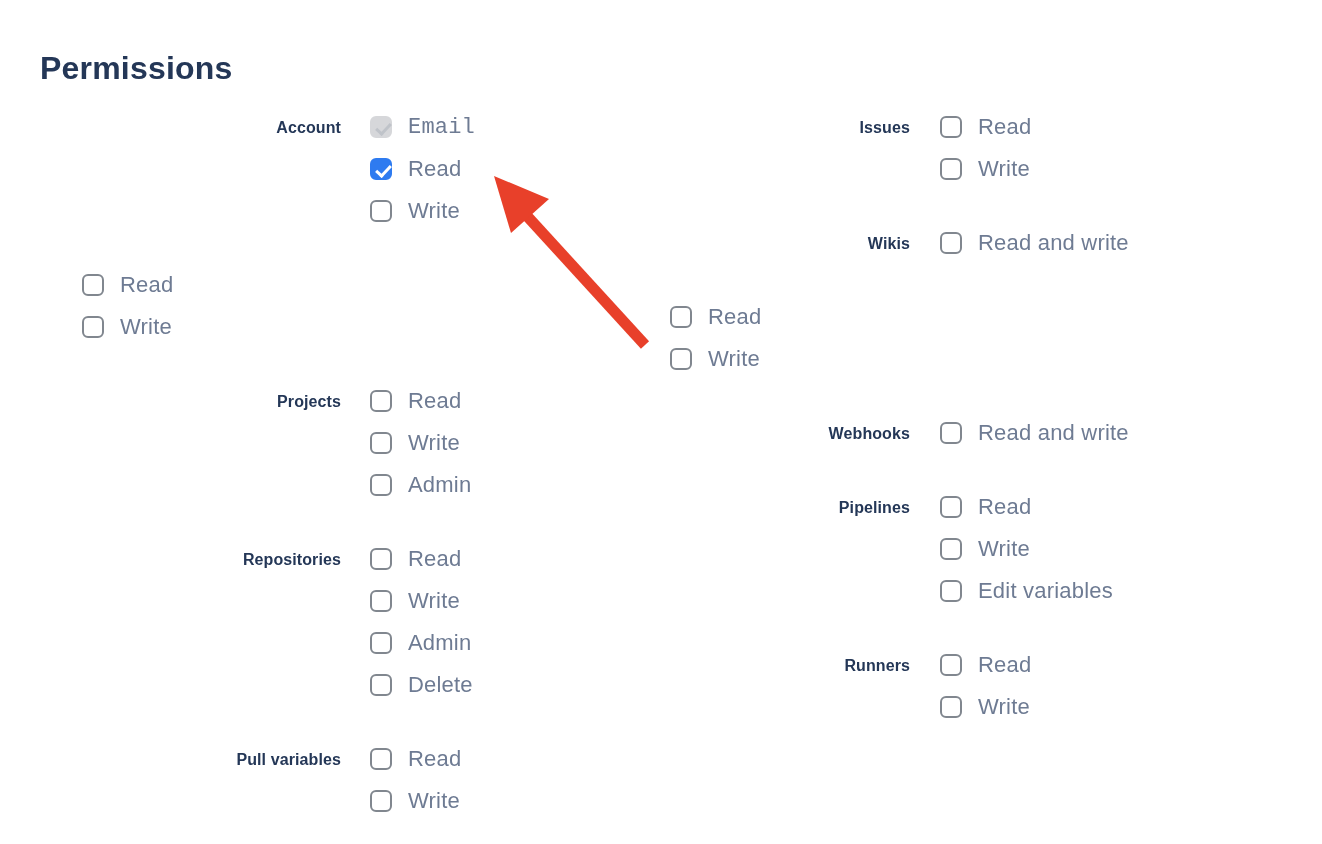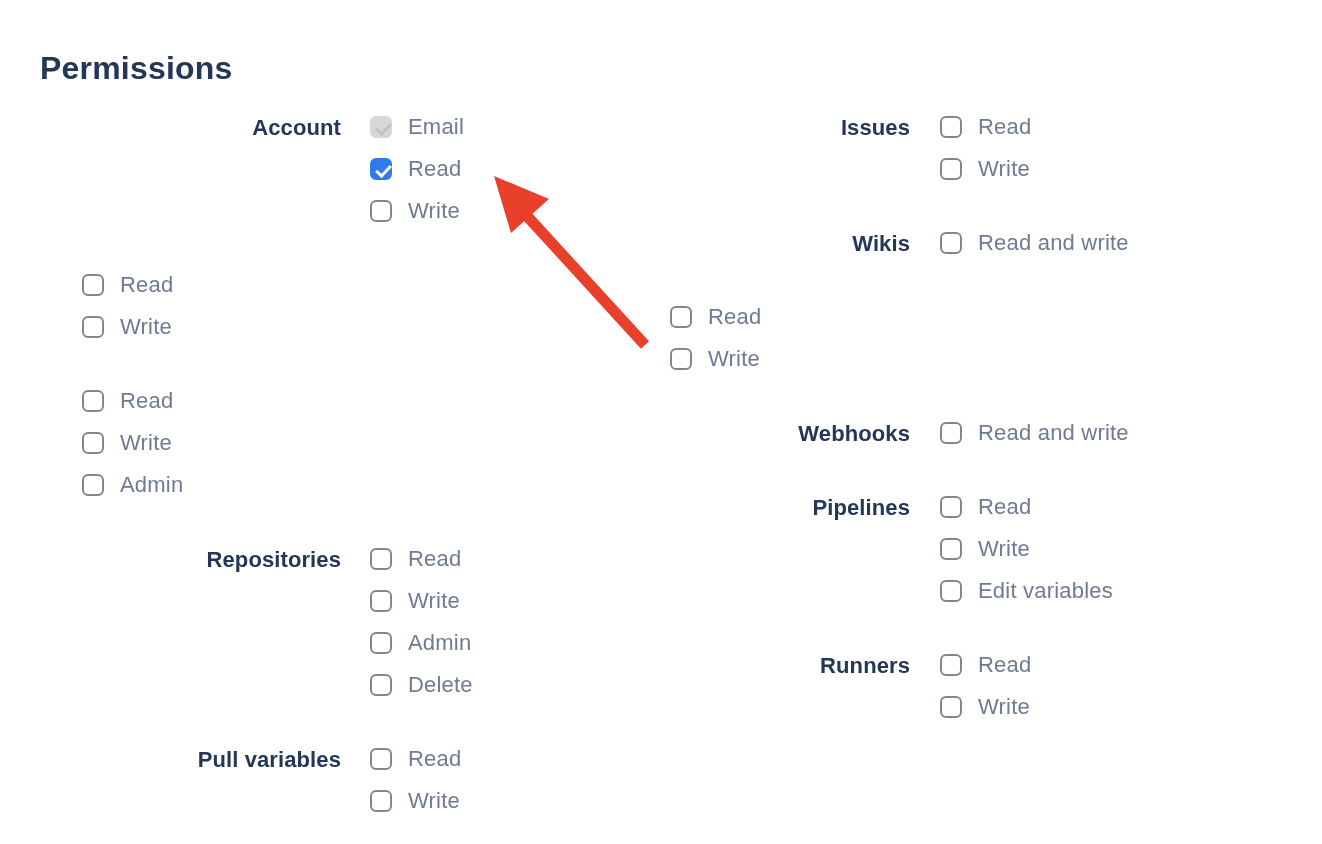--- a/index.html
+++ b/index.html
@@ -21,33 +21,33 @@
   .page-title{
     position:absolute;left:40px;top:50px;
     font-size:32px;font-weight:bold;color:var(--navy);
     letter-spacing:.2px;
   }
   .perm-col{position:absolute;top:106px;display:flex;flex-direction:column;}
   .perm-col-left{left:53px;}
   .perm-col-right{left:640px;}
   .perm-group{display:flex;margin-bottom:32px;}
   .perm-group-label{
-    font-weight:bold;font-size:22px;color:var(--navy);
+    font-weight:bold;font-size:16px;color:var(--navy);
     text-align:right;line-height:31px;padding-top:6px;
     letter-spacing:.1px;
   }
   .perm-col-left .perm-group-label{width:288px;}
   .perm-col-right .perm-group-label{width:270px;}
   .perm-options{display:flex;flex-direction:column;}
   .perm-col-left .perm-options{margin-left:29px;}
   .perm-col-right .perm-options{margin-left:30px;}
   .perm-option{
     display:flex;align-items:center;height:42px;cursor:pointer;
   }
-  .perm-option.is-disabled{cursor:default;}
+  .perm-option.is-disabled{cursor:default;font-family:Liberation Mono, monospace;}
   .checkbox{
     position:relative;width:22px;height:22px;flex:0 0 22px;
     border:2px solid var(--box-border);border-radius:6px;background:#fff;
   }
   .checkbox.checked{
     border-color:var(--blue);background:var(--blue);
   }
   .checkbox.checked::after{
     content:"";position:absolute;left:6.5px;top:2px;
     width:6px;height:12px;
@@ -96,20 +96,21 @@
           <span class="checkbox"></span>
           <span class="perm-option-text">Read</span>
         </label>
         <label class="perm-option">
           <span class="checkbox"></span>
           <span class="perm-option-text">Write</span>
         </label>
       </div>
     </div>
     <div class="perm-group">
+      <div class="perm-group-label">Projects</div>
       <div class="perm-options">
         <label class="perm-option">
           <span class="checkbox"></span>
           <span class="perm-option-text">Read</span>
         </label>
         <label class="perm-option">
           <span class="checkbox"></span>
           <span class="perm-option-text">Write</span>
         </label>
         <label class="perm-option">

